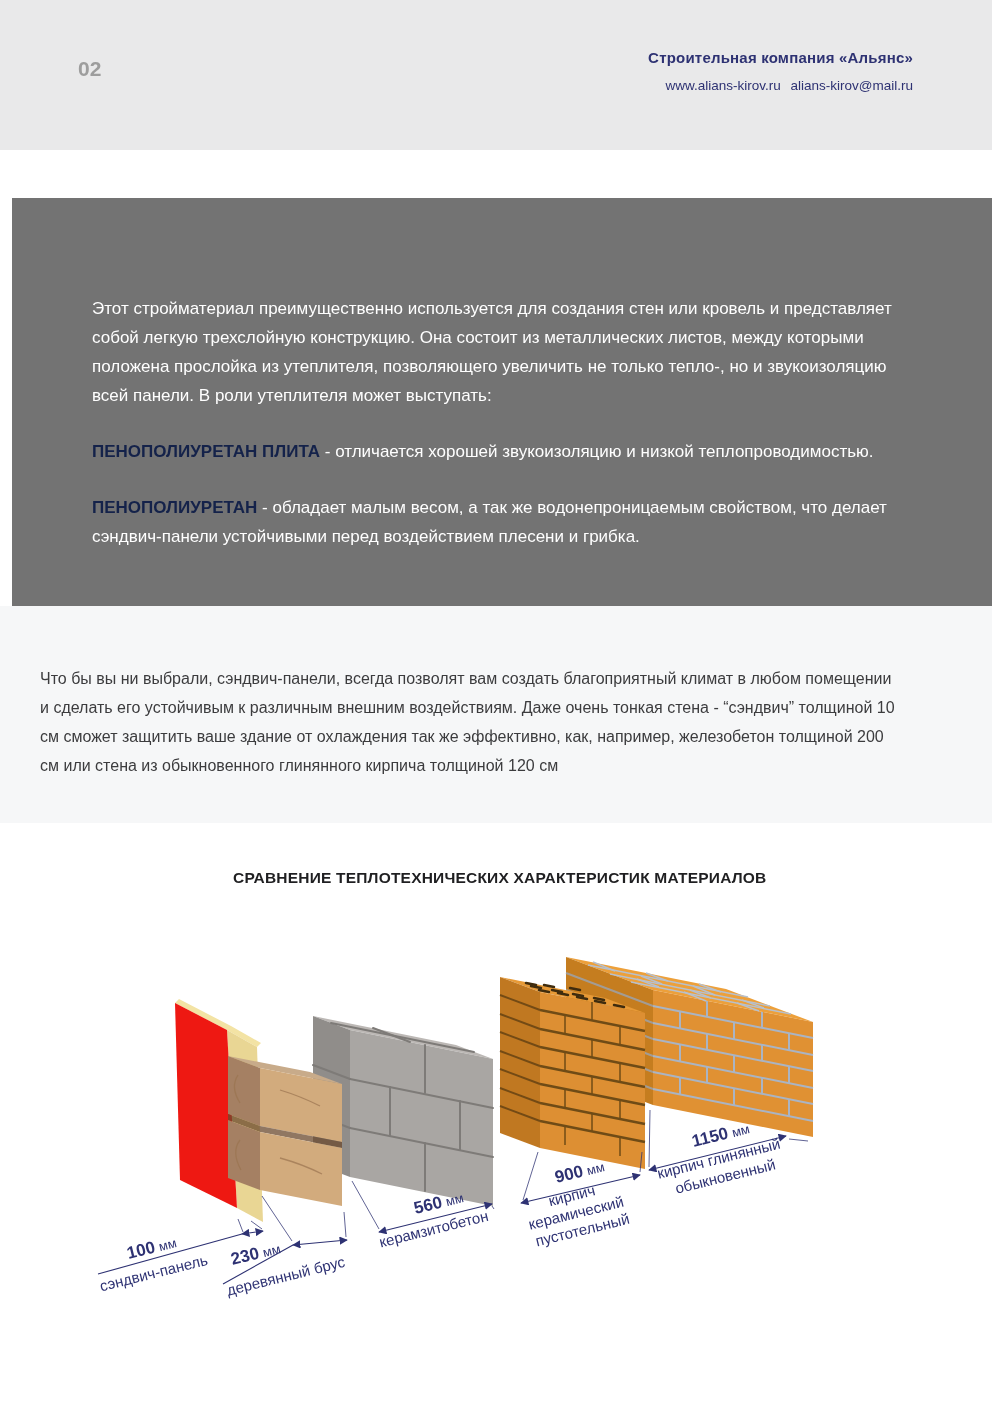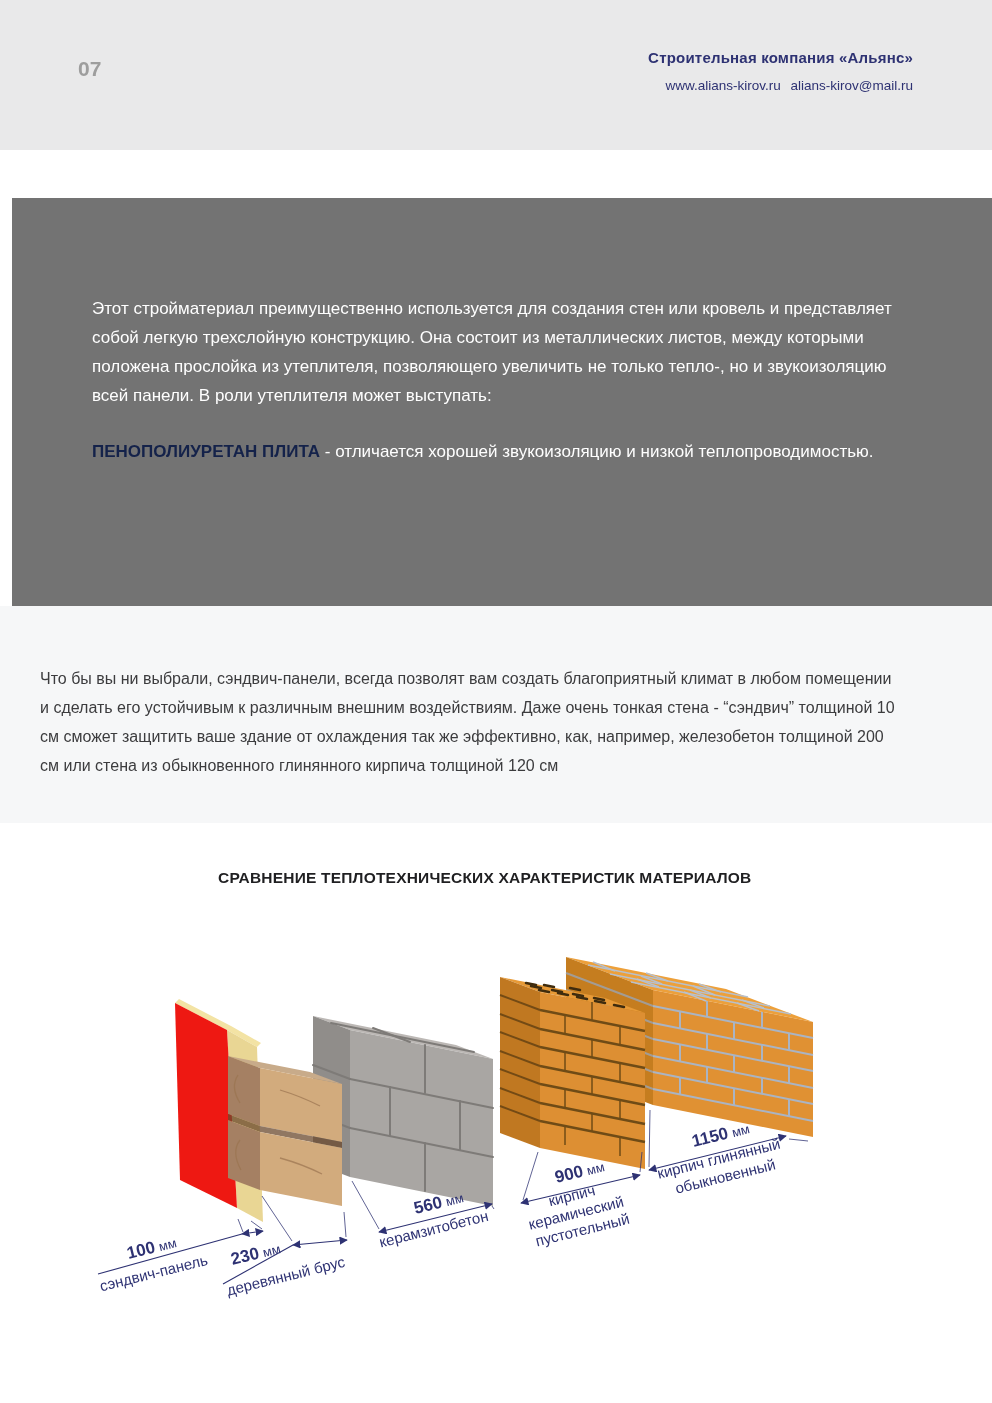--- a/index.html
+++ b/index.html
@@ -17,21 +17,21 @@
   
   .blue-section{position:absolute;left:12px;top:150px;width:992px;height:456px;background:#737373;
     box-sizing:border-box;padding:96px 80px 0 80px;color:#ffffff;margin-top:48px;}
   .blue-section p{margin:0 0 27px 0;font-size:17px;line-height:29px;max-width:836px;}
   .blue-section .term{font-weight:bold;color:#14224a;}
   
   .note-section{position:absolute;left:0;top:606px;width:992px;height:217px;background:#f6f7f8;
     box-sizing:border-box;padding:58px 80px 0 40px;color:#3c3c3e;}
   .note-section p{margin:0;font-size:16px;line-height:29px;max-width:864px;}
   
-  .chart-title{position:absolute;left:218px;top:869px;font-size:15.5px;font-weight:bold;
+  .chart-title{position:absolute;left:233px;top:869px;font-size:15.5px;font-weight:bold;
     color:#1f1f21;letter-spacing:.2px;white-space:nowrap;}
   .diagram{position:absolute;left:0;top:930px;}
   
   .seam{stroke:#7e7b78;stroke-width:2;fill:none;stroke-linecap:round;}
   .cgap{stroke:#6f4b16;stroke-width:2.5;fill:none;}
   .cgapL{stroke:#5f3f12;stroke-width:2;fill:none;opacity:.8;}
   .ctick{stroke:#6f4b16;stroke-width:1.5;fill:none;}
   .hole{stroke:#3f2c0e;stroke-width:2.5;fill:none;stroke-linecap:round;}
   .mortar{stroke:#aab4c3;stroke-width:2;fill:none;}
   .mortarT{stroke:#b7c0cd;stroke-width:1.5;fill:none;}
@@ -42,33 +42,34 @@
   .dim-num{font-family:"Liberation Sans","DejaVu Sans",sans-serif;font-size:17px;font-weight:bold;fill:#2e3273;}
   .dim-unit{font-size:13px;font-weight:normal;}
   .dim-name{font-family:"Liberation Sans","DejaVu Sans",sans-serif;font-size:15px;fill:#2e3273;}
 </style>
 </head>
 <body>
 
 <div class="page">
 
   <div class="header">
-    <div class="page-num">07</div>
+    <div class="page-num">02</div>
     <div class="header-right">
       <div class="company">Строительная компания «Альянс»</div>
       <div class="contacts">
         <span>www.alians-kirov.ru</span>
         <span>alians-kirov@mail.ru</span>
       </div>
     </div>
   </div>
 
   <div class="blue-section">
     <p>Этот стройматериал преимущественно используется для создания стен или кровель и представляет собой легкую трехслойную конструкцию. Она состоит из металлических листов, между которыми положена прослойка из утеплителя, позволяющего увеличить не только тепло-, но и звукоизоляцию всей панели. В роли утеплителя может выступать:</p>
     <p><b class="term">ПЕНОПОЛИУРЕТАН ПЛИТА</b> <span>- отличается хорошей звукоизоляцию и низкой теплопроводимостью.</span></p>
+    <p><b class="term">ПЕНОПОЛИУРЕТАН</b> <span>- обладает малым весом, а так же водонепроницаемым свойством, что делает сэндвич-панели устойчивыми перед воздействием плесени и грибка.</span></p>
   </div>
 
   <div class="note-section">
     <p>Что бы вы ни выбрали, сэндвич-панели, всегда позволят вам создать благоприятный климат в любом помещении и сделать его устойчивым к различным внешним воздействиям. Даже очень тонкая стена - “сэндвич” толщиной 10 см сможет защитить ваше здание от охлаждения так же эффективно, как, например, железобетон толщиной 200 см или стена из обыкновенного глинянного кирпича толщиной 120 см</p>
   </div>
 
   <div class="chart-title">СРАВНЕНИЕ ТЕПЛОТЕХНИЧЕСКИХ ХАРАКТЕРИСТИК МАТЕРИАЛОВ</div>
 
   <svg class="diagram" width="992" height="400" viewBox="0 930 992 400" xmlns="http://www.w3.org/2000/svg">
     <defs>

